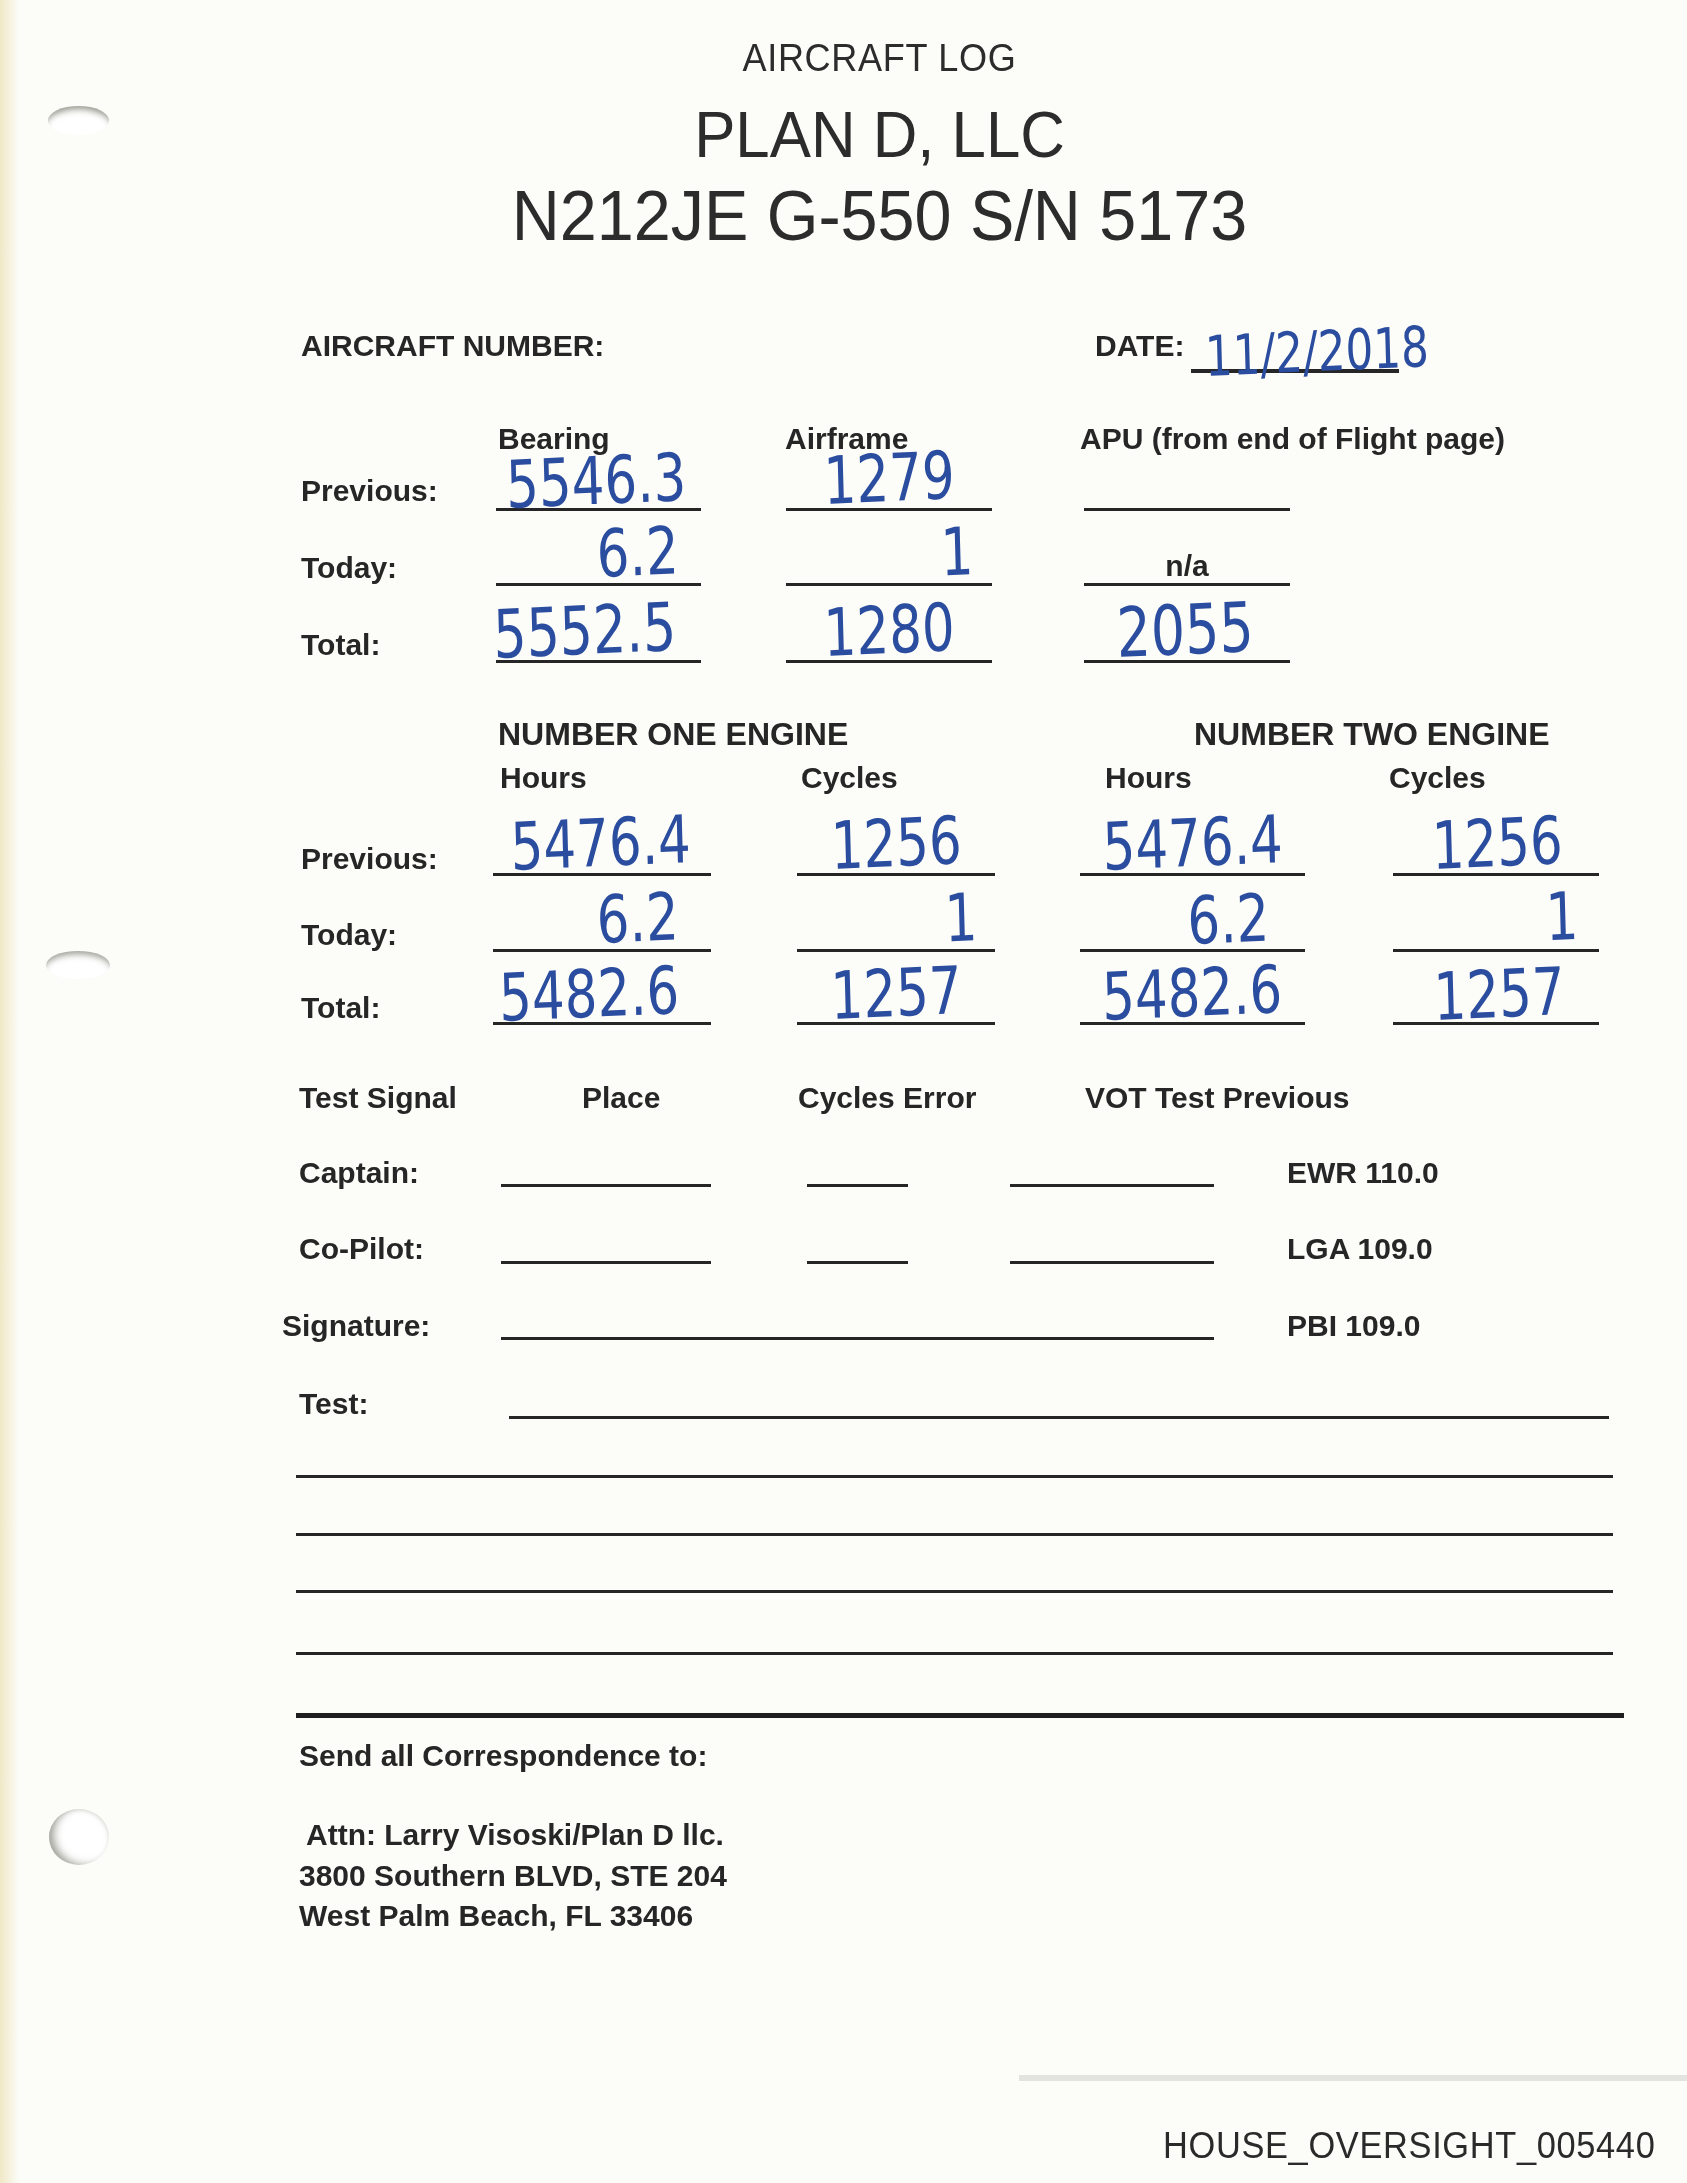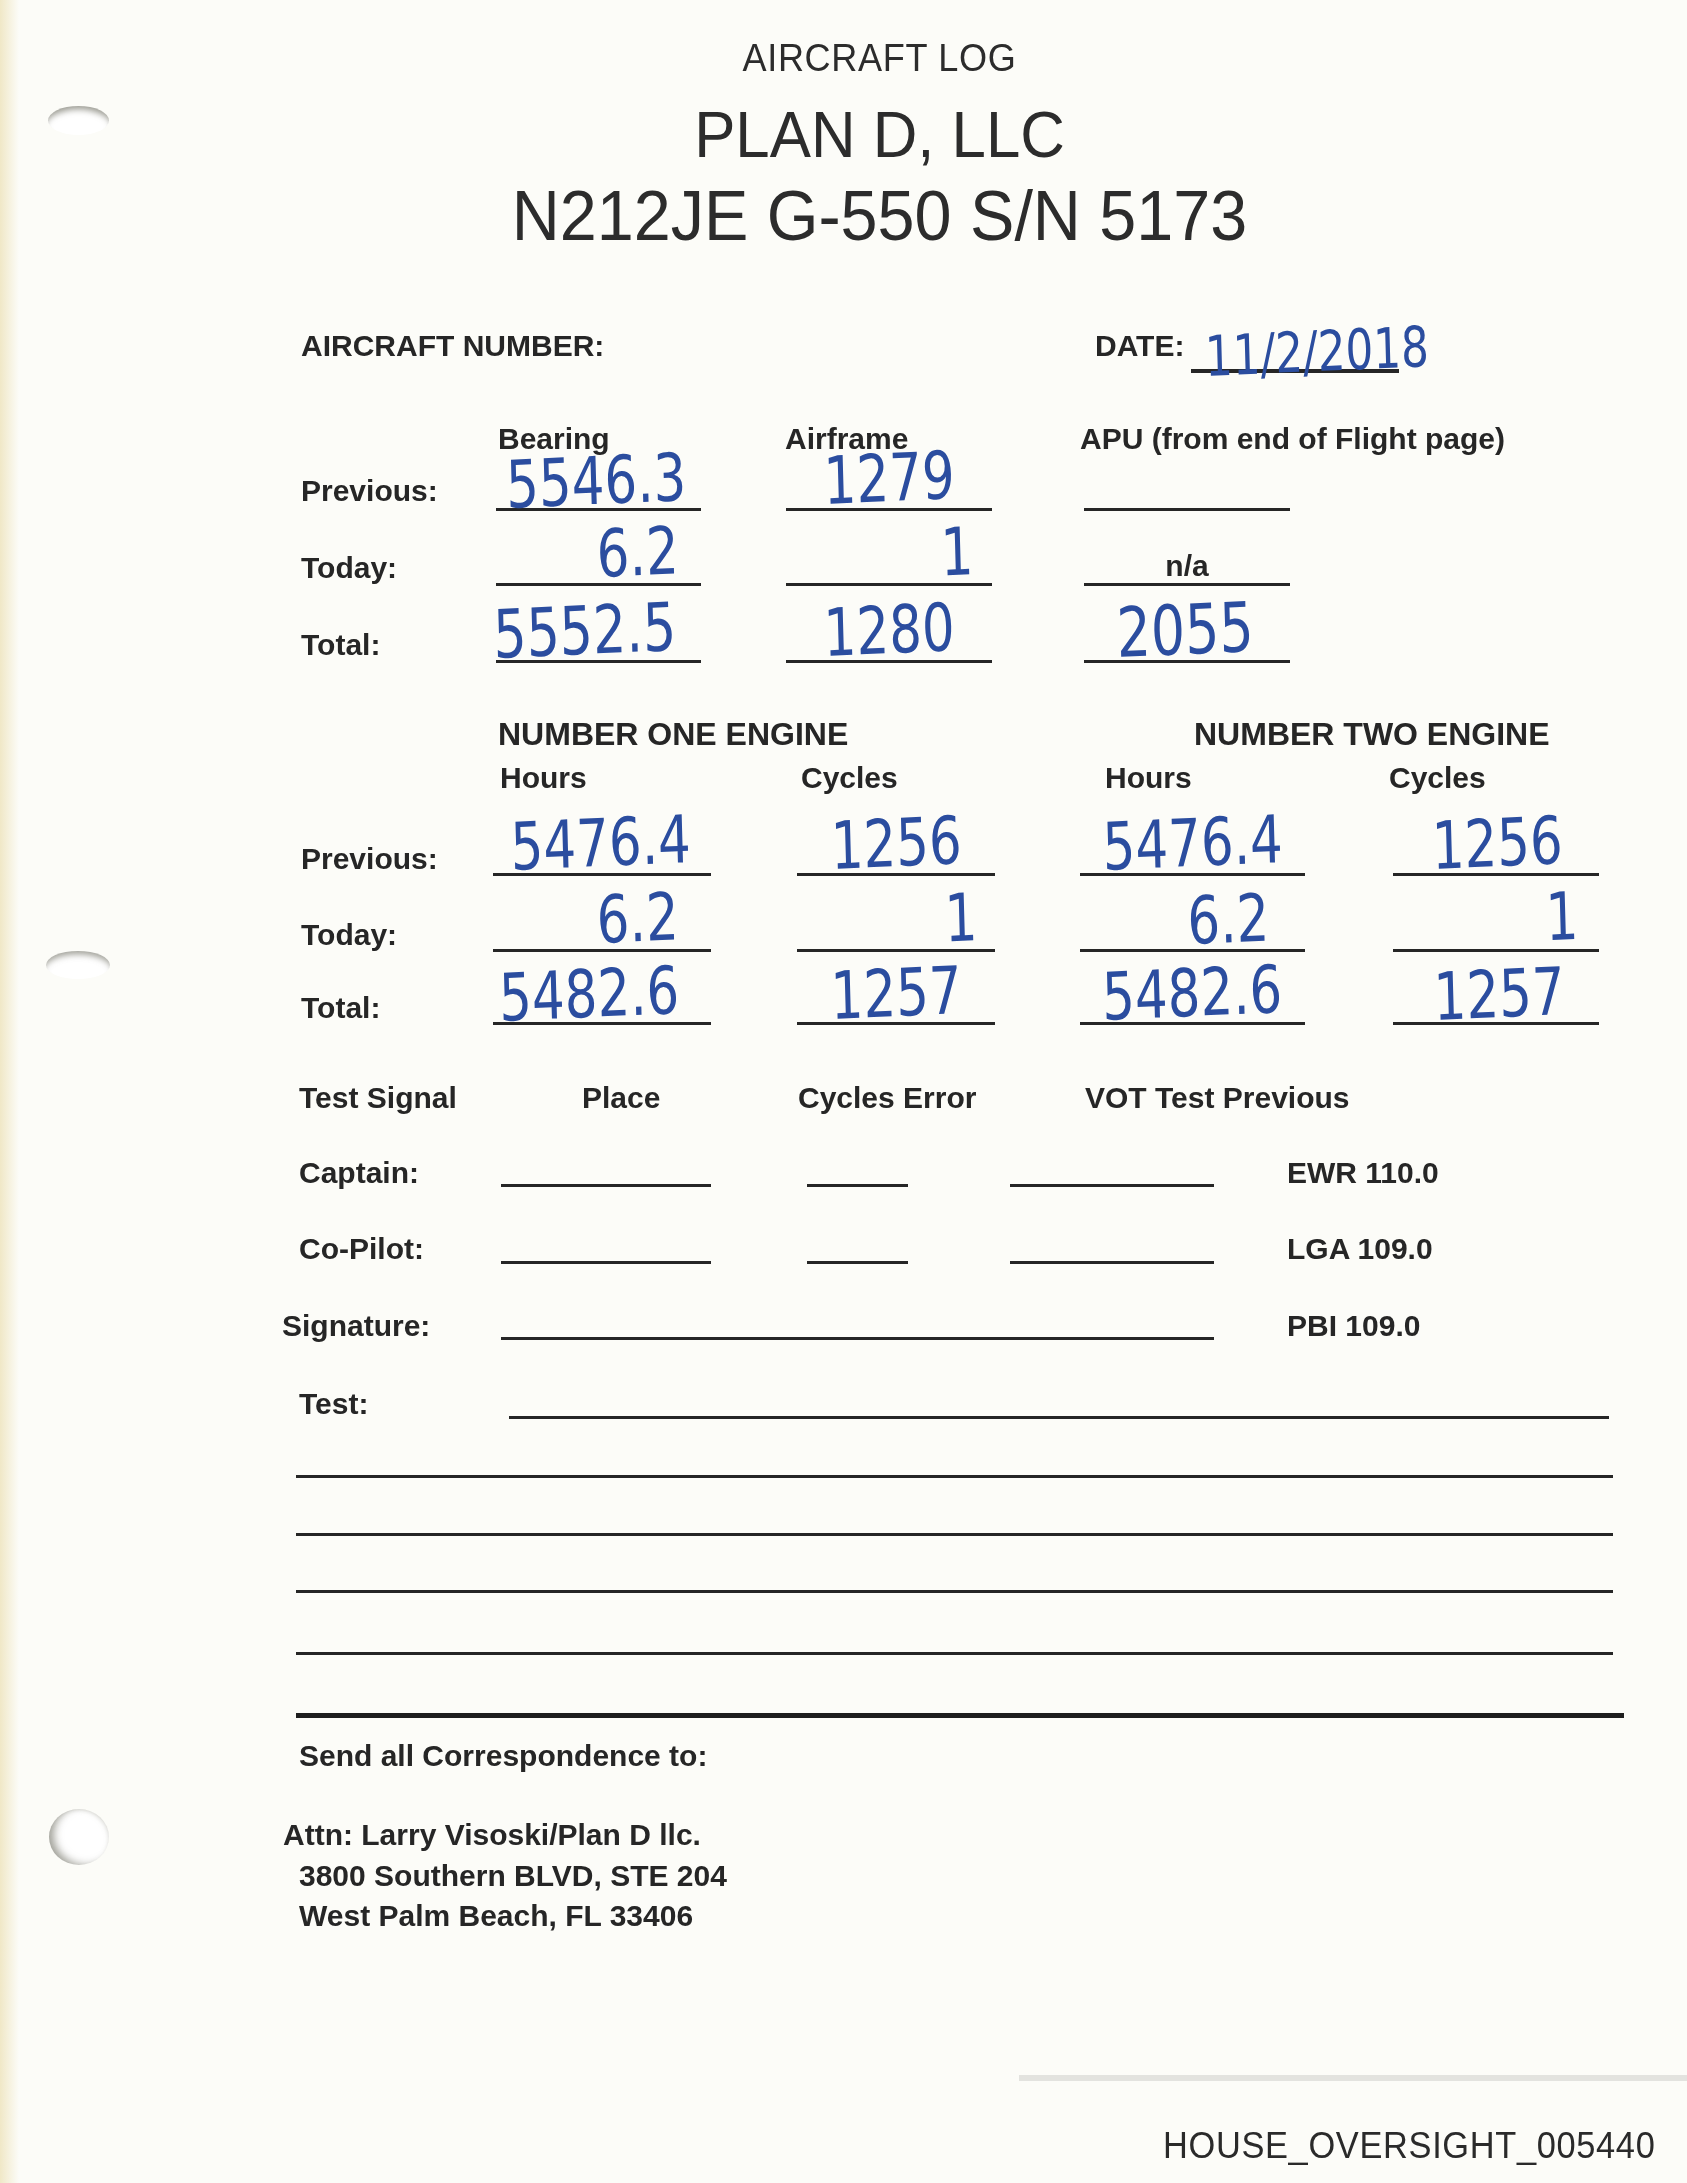--- a/index.html
+++ b/index.html
@@ -167,20 +167,20 @@
 
   <div class="lbl" style="left:299px;top:1387px">Test:</div>
   <div class="line" style="left:509px;top:1416px;width:1100px"></div>
   <div class="line" style="left:296px;top:1475px;width:1317px"></div>
   <div class="line" style="left:296px;top:1533px;width:1317px"></div>
   <div class="line" style="left:296px;top:1590px;width:1317px"></div>
   <div class="line" style="left:296px;top:1652px;width:1317px"></div>
   <div class="line thick" style="left:296px;top:1713px;width:1328px"></div>
 
   <div class="lbl" style="left:299px;top:1739px">Send all Correspondence to:</div>
-  <div class="lbl" style="left:283px;top:1818px">Attn: Larry Visoski/Plan D llc.</div>
+  <div class="lbl" style="left:306px;top:1818px">Attn: Larry Visoski/Plan D llc.</div>
   <div class="lbl" style="left:299px;top:1859px">3800 Southern BLVD, STE 204</div>
   <div class="lbl" style="left:299px;top:1899px">West Palm Beach, FL 33406</div>
 
   <div class="footer-id">HOUSE_OVERSIGHT_005440</div>
 
 </div>
 
 
 </body></html>

